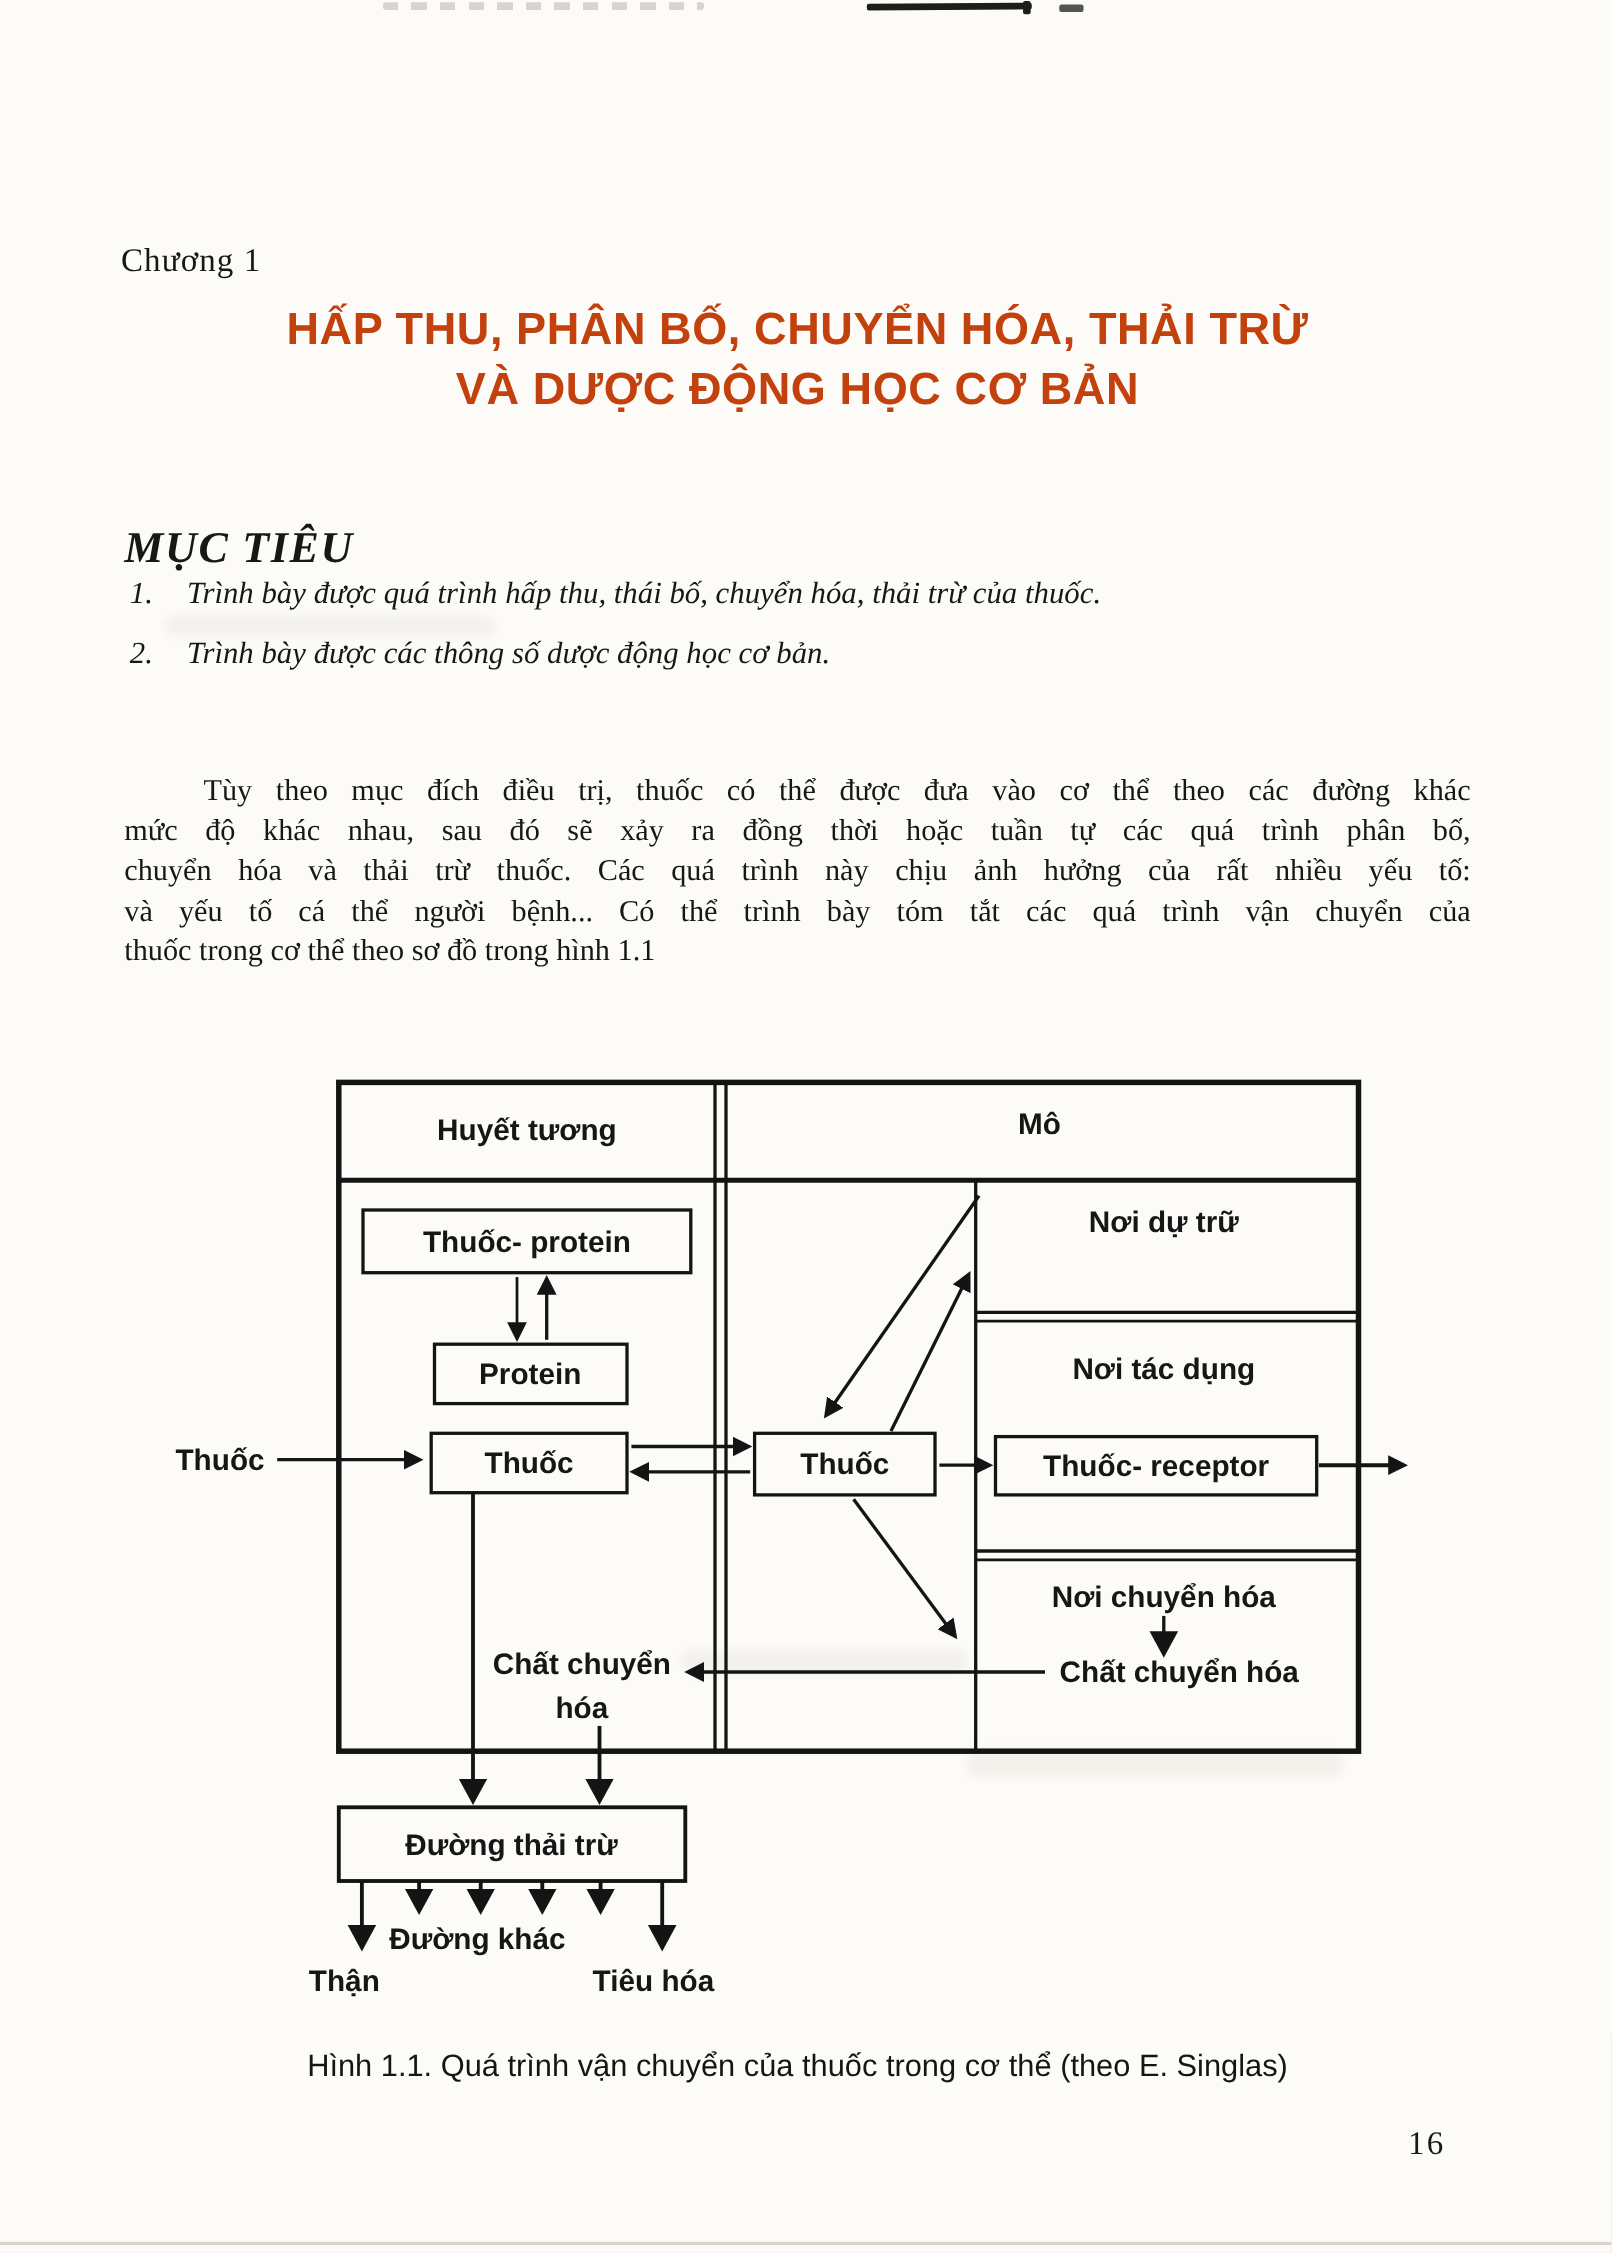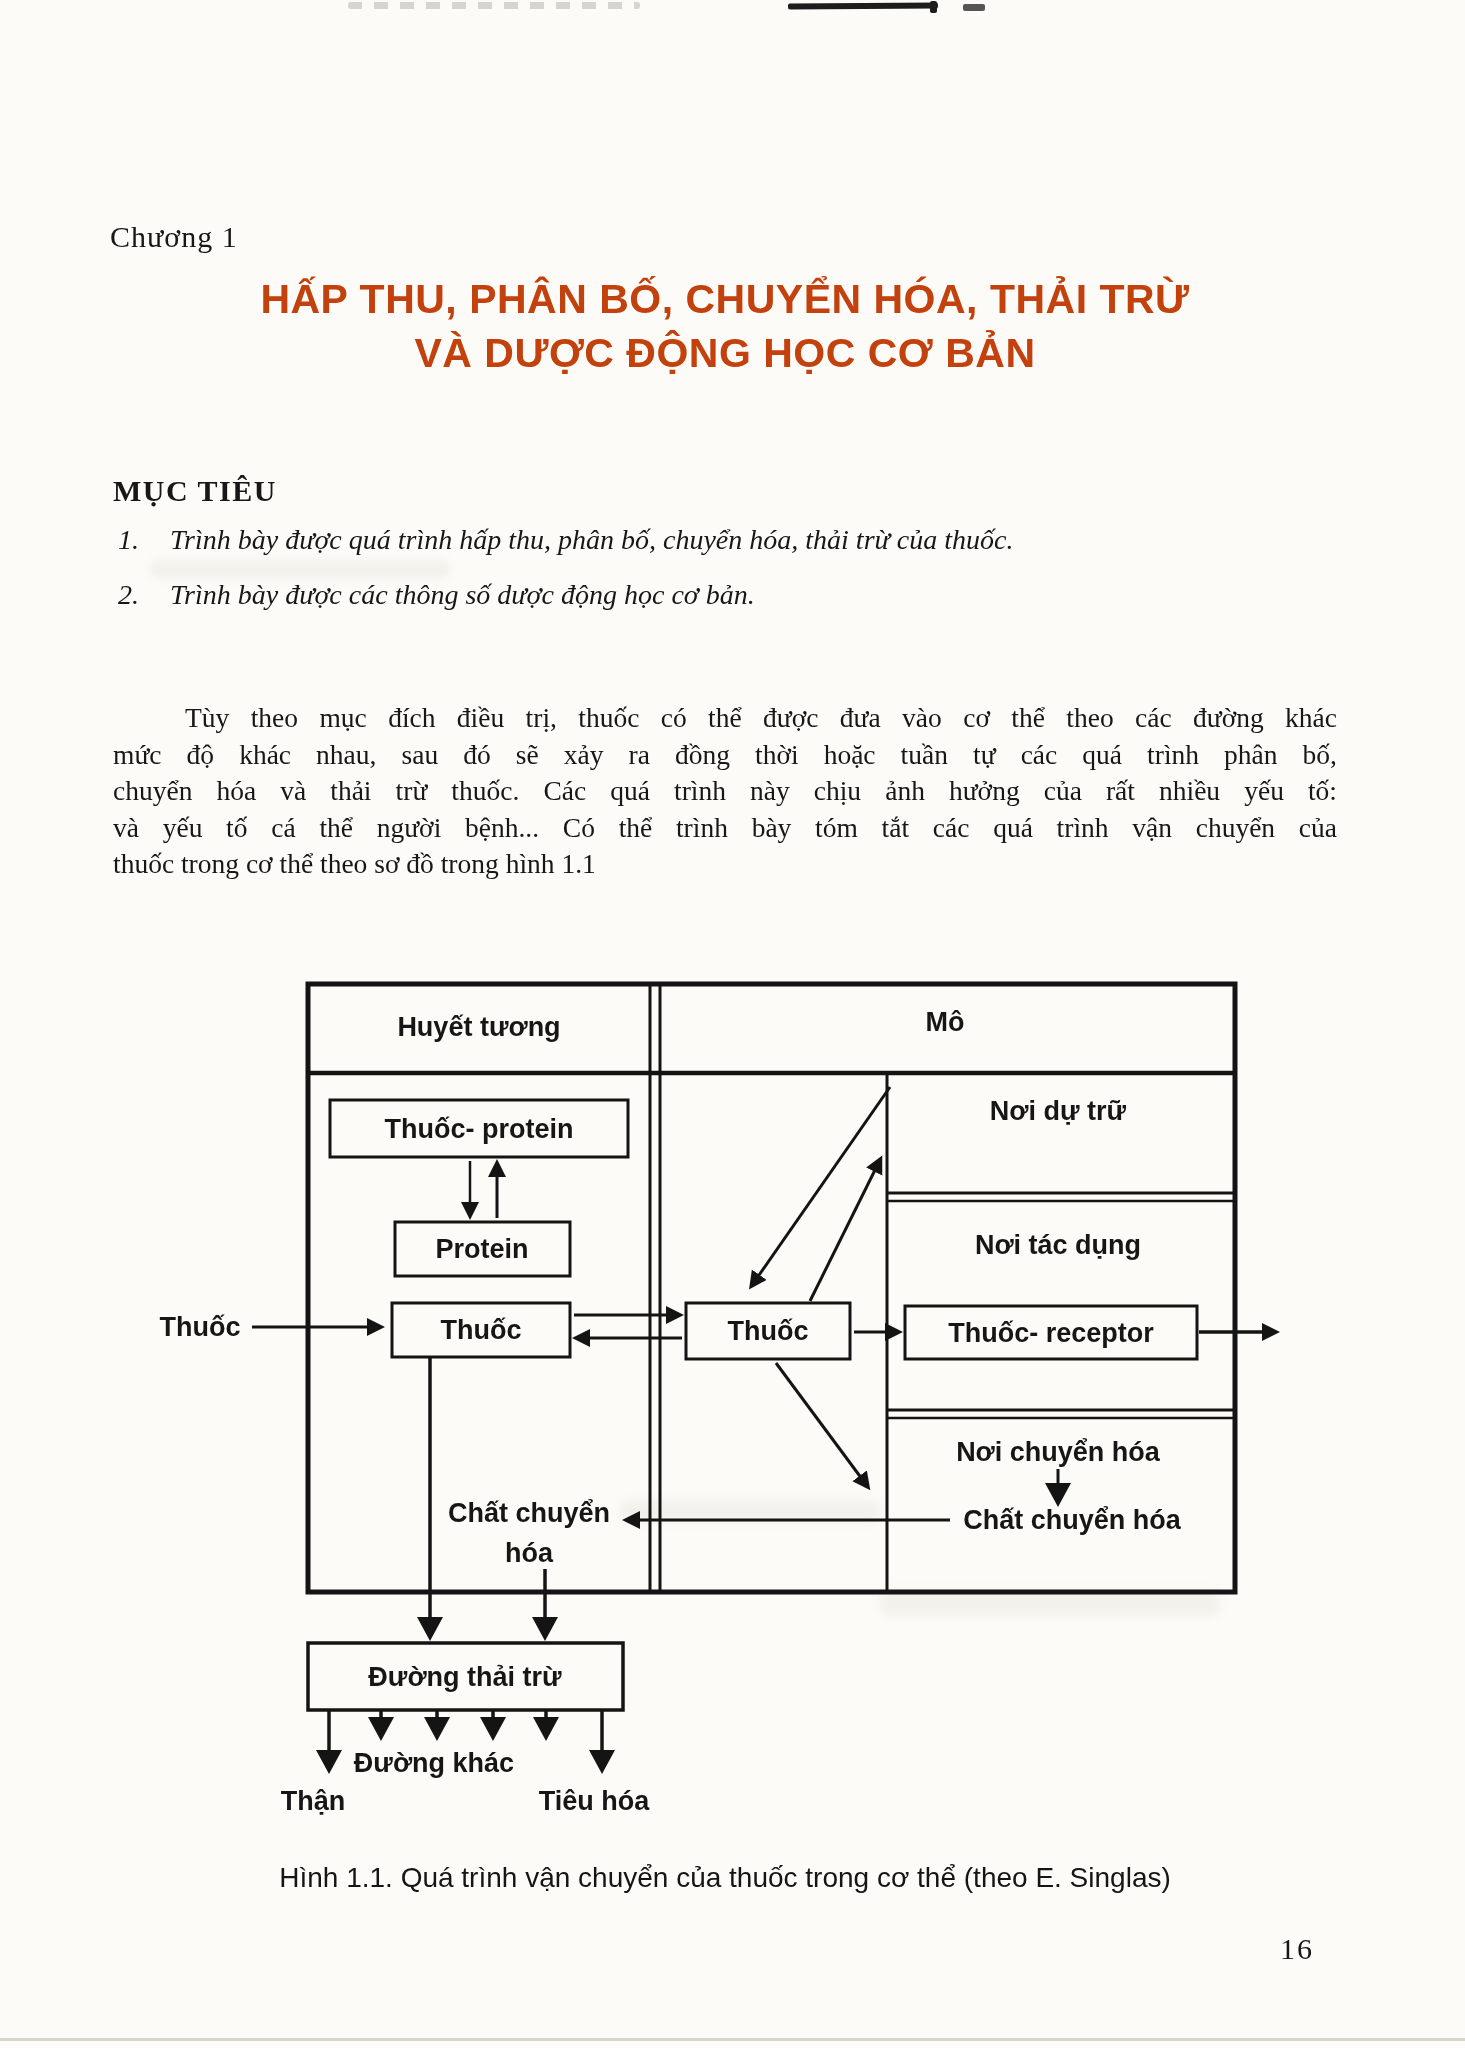--- a/index.html
+++ b/index.html
@@ -19,21 +19,21 @@
     position:absolute; left:110px; top:220px; width:1224px;
     text-align:left; font-weight:normal; font-size:30px; letter-spacing:1px;
   }
   .title{
     position:absolute; left:90px; top:272px; width:1270px;
     text-align:center; font-family:"Liberation Sans", sans-serif;
     font-weight:bold; font-size:41px; line-height:54px; letter-spacing:.5px; color:#c2410c;
   }
   .objectives-heading{
     position:absolute; left:113px; top:474px;
-    font-weight:bold; font-size:30px; letter-spacing:1.5px;
+    font-weight:bold; font-size:40px; letter-spacing:1.5px;font-style:italic;
   }
   .objectives{
     position:absolute; left:118px; top:524px; width:1224px;
     font-style:italic; font-size:28px;
   }
   .obj-item{display:flex; margin-bottom:23px;}
   .obj-num{width:52px; flex:0 0 52px;}
   
   .body-par{
     position:absolute; left:113px; top:700px; width:1224px;
@@ -75,21 +75,21 @@
   <div class="chapter">Chương 1</div>
   <div class="title">
     <div>HẤP THU, PHÂN BỐ, CHUYỂN HÓA, THẢI TRỪ</div>
     <div>VÀ DƯỢC ĐỘNG HỌC CƠ BẢN</div>
   </div>
 
   <div class="objectives-heading">MỤC TIÊU</div>
   <div class="objectives">
     <div class="obj-item">
       <span class="obj-num">1.</span>
-      <span>Trình bày được quá trình hấp thu, phân bố, chuyển hóa, thải trừ của thuốc.</span>
+      <span>Trình bày được quá trình hấp thu, thái bố, chuyển hóa, thải trừ của thuốc.</span>
     </div>
     <div class="obj-item">
       <span class="obj-num">2.</span>
       <span>Trình bày được các thông số dược động học cơ bản.</span>
     </div>
   </div>
 
   <div class="body-par">
     <div class="pline first">Tùy theo mục đích điều trị, thuốc có thể được đưa vào cơ thể theo các đường khác</div>
     <div class="pline">mức độ khác nhau, sau đó sẽ xảy ra đồng thời hoặc tuần tự các quá trình phân bố,</div>

